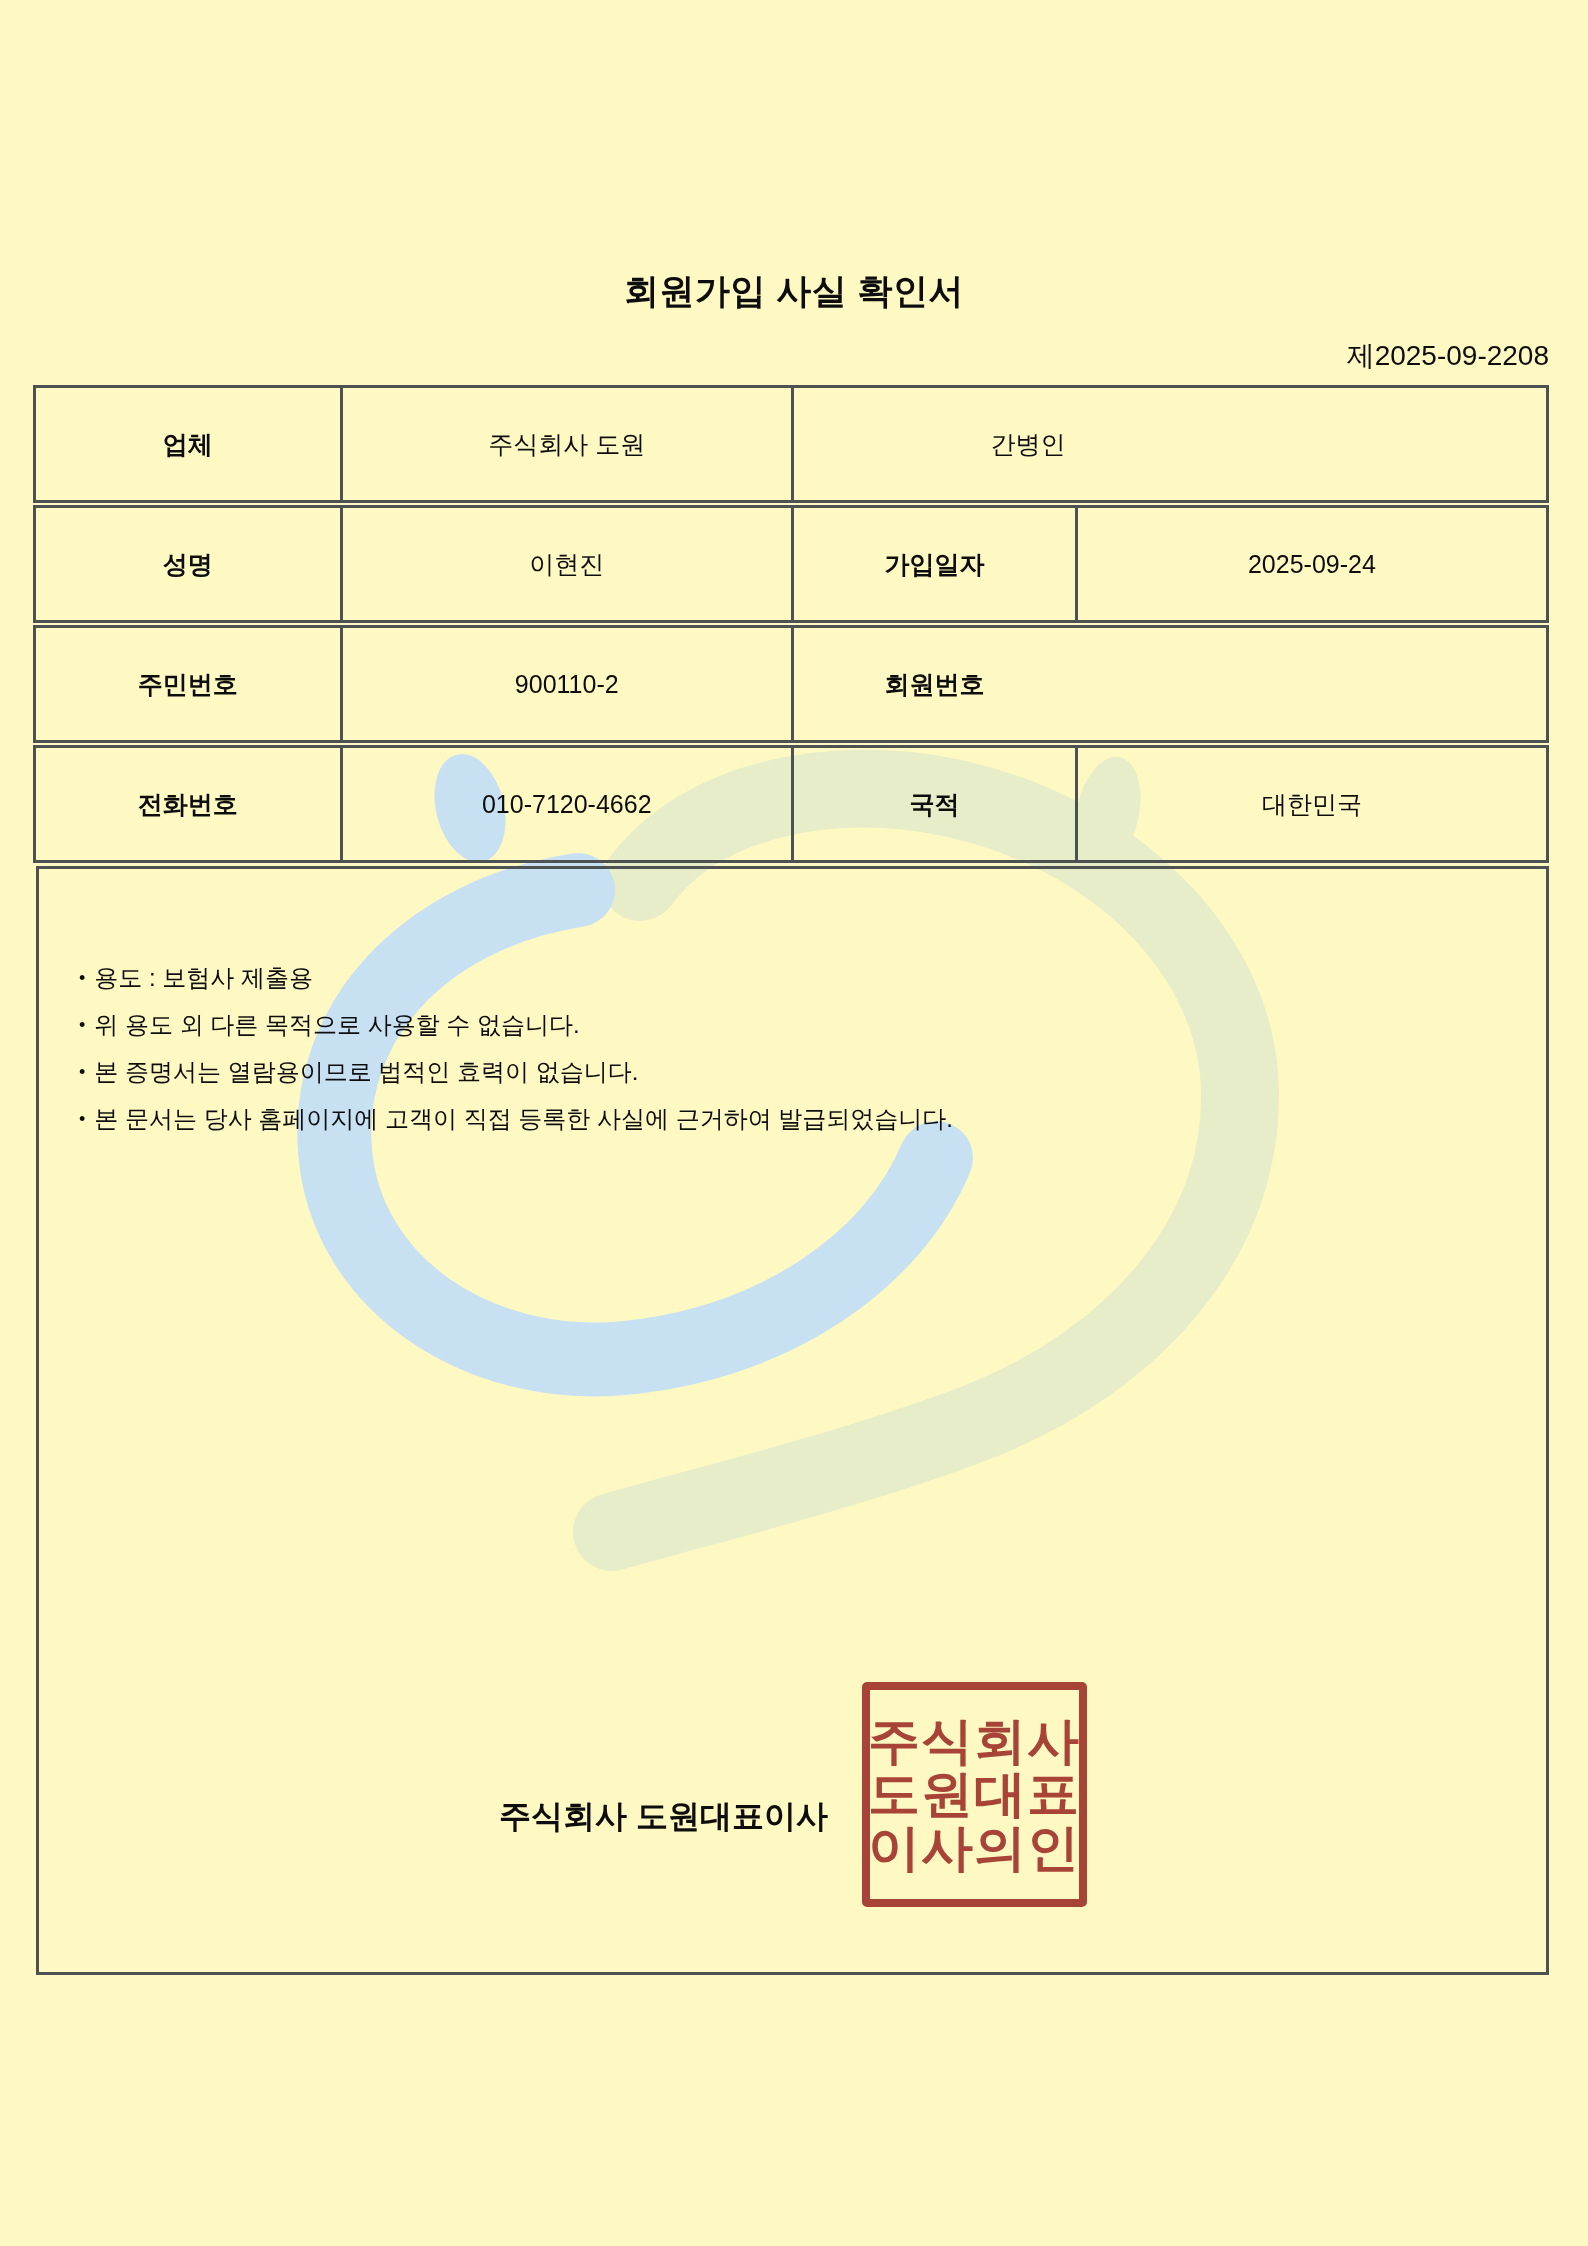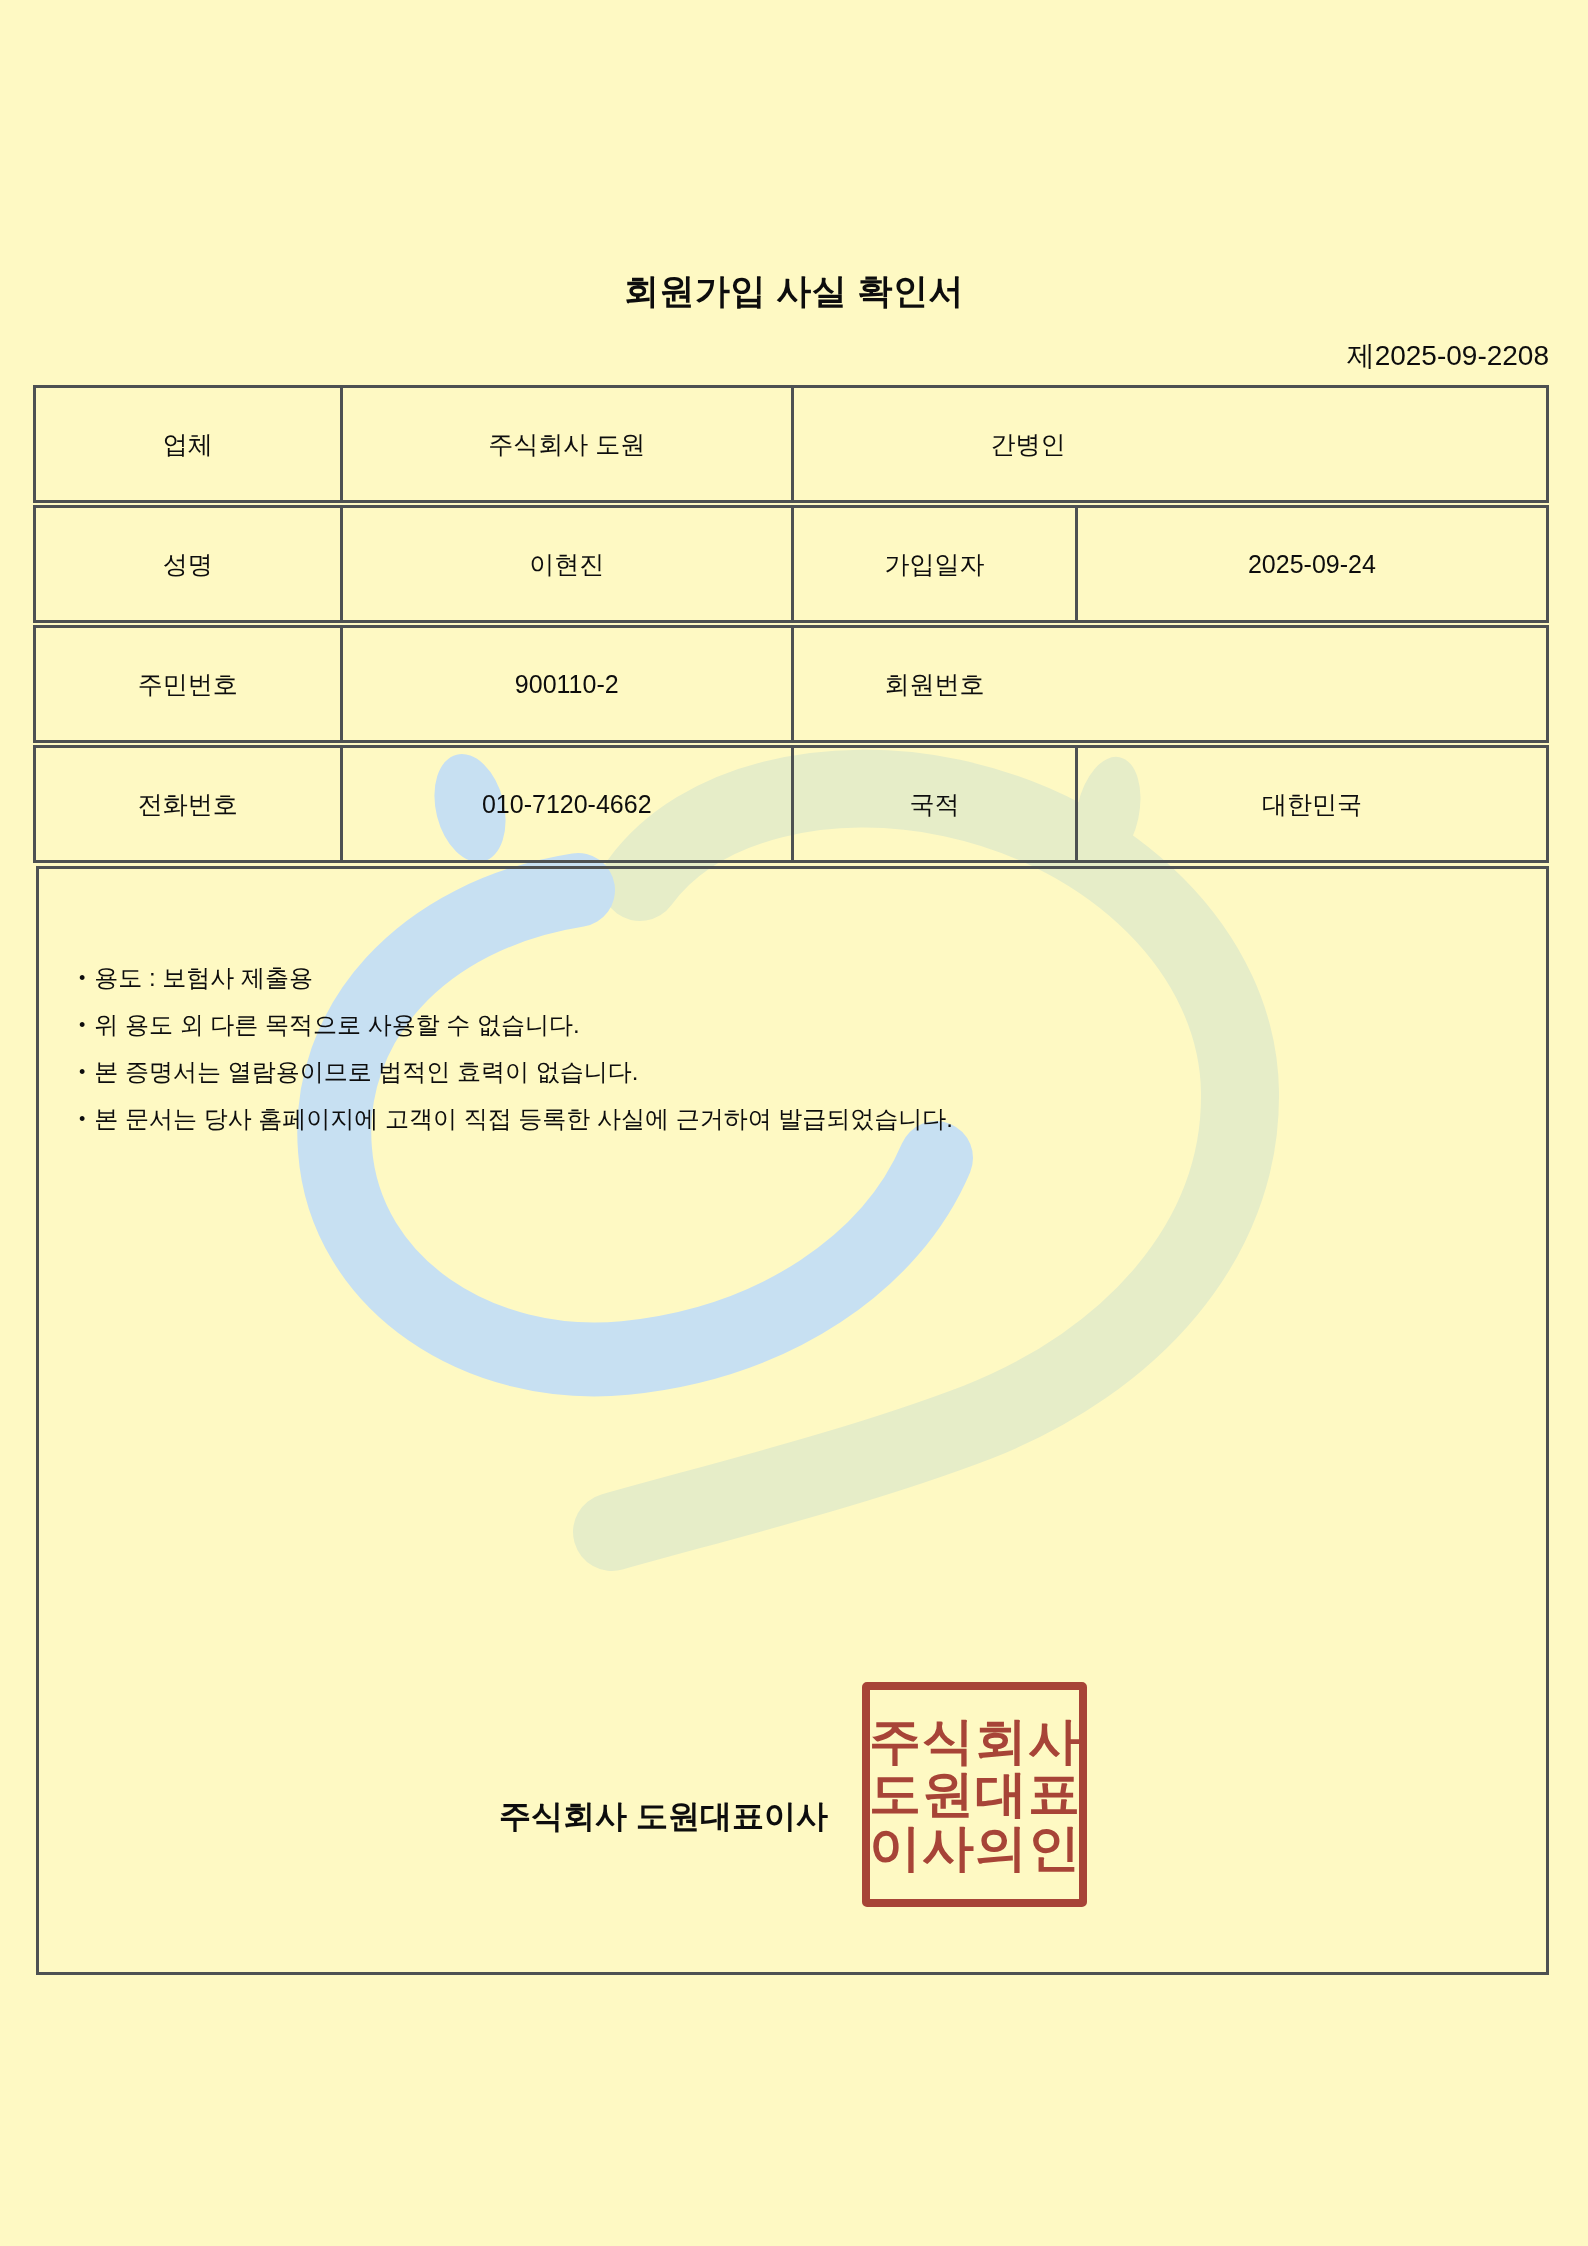--- a/index.html
+++ b/index.html
@@ -12,39 +12,39 @@
 
   .title{position:absolute;top:268px;left:0;width:100%;text-align:center;
          font-size:35px;font-weight:700;letter-spacing:0.5px;}
   .docnum{position:absolute;top:337px;right:39px;font-size:28px;}
 
   .member-table{position:absolute;left:33px;top:385px;width:1516px;}
   .trow{display:flex;height:118px;margin-bottom:2px;border:3px solid #4d5152;box-sizing:border-box;}
   .tcell{display:flex;align-items:center;justify-content:center;box-sizing:border-box;
          font-size:25px;background:transparent;}
   .tcell + .tcell{border-left:3px solid #4d5152;}
-  .tcell.lbl{font-weight:400;}
+  .tcell.lbl{font-weight:700;}
   .c0{width:20.1%;} .c1{width:29.9%;} .c2{width:18.8%;} .c3{width:31.2%;}
 
   .bigbox{position:absolute;left:36px;top:866px;width:1513px;height:1109px;
           border:3px solid #4d5152;box-sizing:border-box;background:transparent;}
 
   .notes{position:absolute;left:79px;top:966px;font-size:24px;}
   .note-item{display:flex;align-items:center;gap:9px;height:24px;margin-bottom:23px;white-space:nowrap;}
   .dot{font-size:18px;}
 
   .statement{position:absolute;left:0;top:1390px;width:100%;text-align:center;
              font-size:25px;line-height:45px;}
 
   .signature{position:absolute;left:499px;top:1795px;font-size:32px;font-weight:700;white-space:nowrap;}
   .signature .role{}
 
   .seal{position:absolute;left:862px;top:1682px;width:225px;height:225px;
         border:8px solid #a33b30;border-radius:5px;box-sizing:border-box;
-        display:flex;flex-direction:column;justify-content:space-around;align-items:center;
+        display:flex;flex-direction:column;justify-content:space-around;align-items:flex-start;
         padding:24px 2px;opacity:0.95;}
   .seal-row{font-size:50px;font-weight:700;color:#a33b30;line-height:1;
             letter-spacing:1px;transform:scaleX(1.04);white-space:nowrap;}
 </style>
 </head>
 <body>
 
 <div class="page">
 
   <svg class="watermark" viewBox="0 0 1588 2246" xmlns="http://www.w3.org/2000/svg">

